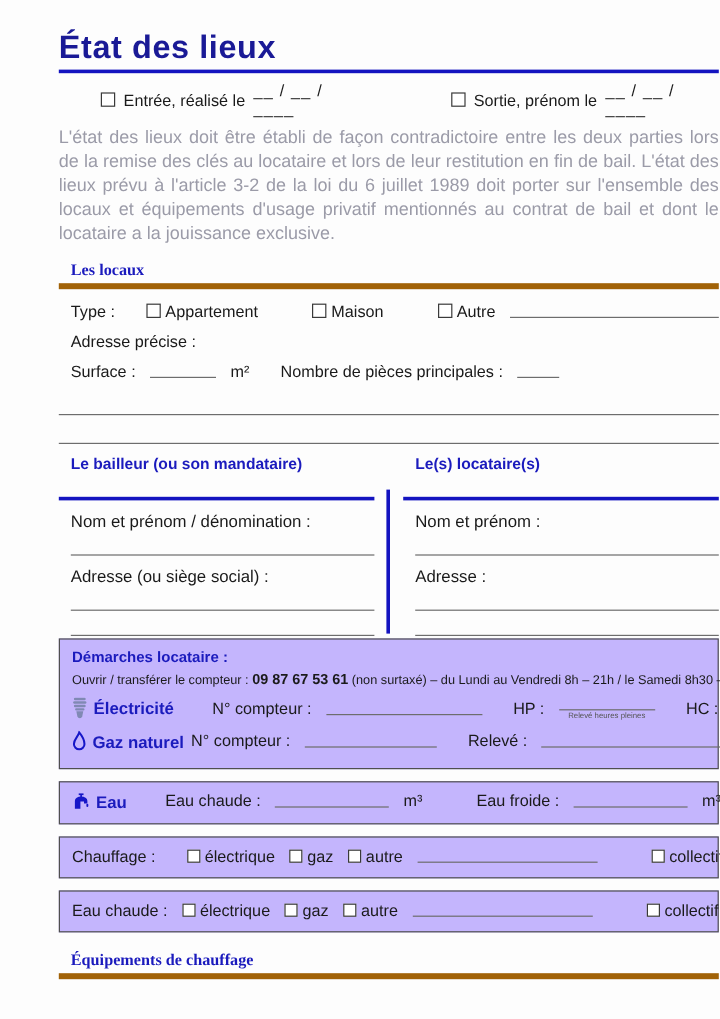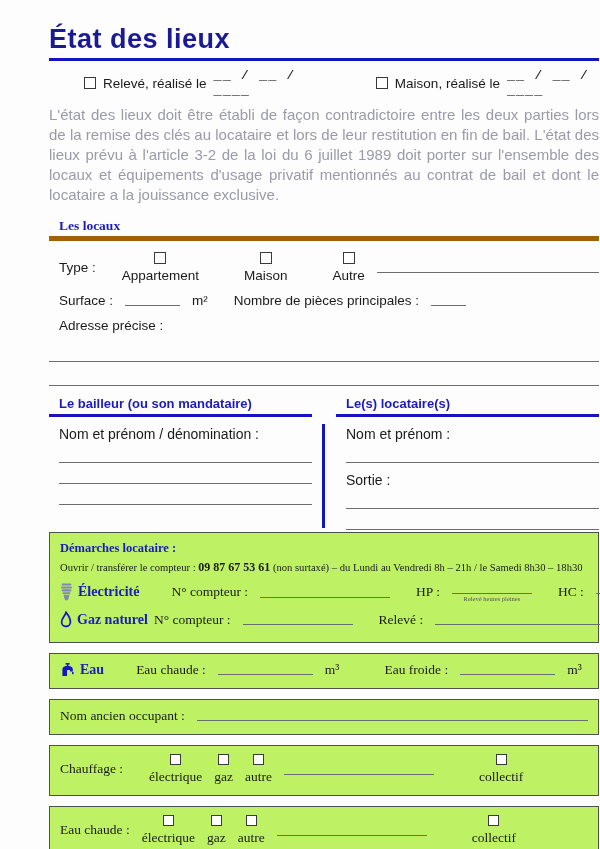--- a/index.html
+++ b/index.html
@@ -16,48 +16,48 @@
     background:#fdfdfd;
     overflow:hidden;
     margin-left:24px;
   }
   
   .title-wrap { border-bottom:3px solid #1414c0; padding-bottom:3px; margin-bottom:7px; }
   .title { font-size:27px; font-weight:bold; color:#1a1a96; letter-spacing:.5px; }
   
   .io-row { display:flex; gap:70px; padding-left:35px; margin-bottom:7px; font-size:13.5px; align-items:center; }
   .io-item { display:flex; align-items:center; gap:7px; }
-  .dateph { letter-spacing:1px;font-family:Liberation Mono, monospace; }
+  .dateph { letter-spacing:1px; }
   .cb { display:inline-block; width:12px; height:12px; border:1.4px solid #3a3a3a; background:#fff; flex:none; vertical-align:-1px; }
   .cb.sm { width:11px; height:11px; }
   
   .intro { font-size:15px; line-height:1.33; color:#9b9ba8; text-align:justify; margin-bottom:5px; }
   
   .sec { border-bottom:5px solid #a16207; padding:0 0 2px 10px; margin:6px 0 6px 0;font-family:Liberation Serif, serif; }
   .sec-t { color:#1b1bbd; font-weight:bold; font-size:13.5px; }
   
   .row { display:flex; align-items:center; font-size:13.5px; margin:5px 0; padding-left:10px; }
   .row .gap-s { width:12px; flex:none; } .row .gap-m { width:26px; flex:none; } .row .gap-l { width:45px; flex:none; }
   .fl { display:inline-block; border-bottom:1.2px solid #6d6d6d; height:11px; flex:none; }
   .fl.grow { flex:1 1 auto; }
   .w35{width:35px}.w55{width:55px}.w80{width:80px}.w95{width:95px}.w110{width:110px}.w130{width:130px}.w150{width:150px}.w170{width:170px}
   .fullline { border-bottom:1.2px solid #6d6d6d; height:1px; margin:23px 0 0 0; }
   .lbl { white-space:nowrap; }
-  .cbopt { display:flex; align-items:center; gap:4px; white-space:nowrap;flex-direction:column; }
+  .cbopt { display:flex; align-items:center; gap:4px; white-space:nowrap; }
   
   .cols { display:flex; margin-top:8px; }
   .col { width:263px; }
-  .col-head { border-bottom:3px solid #1414c0; padding:0 0 2px 10px; }
+  .col-head { border-bottom:3px solid #1414c0; padding:0 0 18px 10px; }
   .col-head .sec-t { font-size:13px; }
   .col-gap { width:24px; flex:none; position:relative; }
   .vdiv { position:absolute; left:10px; top:30px; bottom:2px; width:3px; background:#1414c0; }
   .col .crow { font-size:14px; margin:9px 0 2px 10px; }
   .col .cline { border-bottom:1.2px solid #6d6d6d; height:1px; margin:20px 0 0 10px; }
   
-  .box { border:1.5px solid #4f4f4f; background:#bef264; padding:6px 10px 8px 10px; margin:2px 0 8px 0;font-family:Liberation Serif, serif; }
+  .box { border:1.5px solid #4f4f4f; background:#c4b5fd; padding:6px 10px 8px 10px; margin:2px 0 8px 0; }
   .box .row { padding-left:0; }
   .demarches-t { color:#1b1bbd; font-weight:bold; font-size:12.5px; margin:2px 0 4px 0; }
   .demarches-l { font-size:10.6px; margin-bottom:8px; white-space:nowrap; }
   .demarches-l b { font-size:12px; }
   .meter-lbl { color:#1b1bbd; font-weight:bold; font-size:14px; margin:0 6px 0 5px; white-space:nowrap; }
   .icon { flex:none; align-self:center; display:inline-flex; }
   .capline { display:inline-flex; flex-direction:column; align-items:center; }
   .cap { font-size:6.5px; color:#555; margin-top:1px; white-space:nowrap; }
 </style>
 </head>
@@ -65,26 +65,26 @@
 
 <div class="page">
 
   <div class="title-wrap">
     <div class="title">État des lieux</div>
   </div>
 
   <div class="io-row">
     <div class="io-item">
       <span class="cb"></span>
-      <span class="lbl">Relevé, réalisé le</span>
+      <span class="lbl">Entrée, réalisé le</span>
       <span class="dateph">__ / __ / ____</span>
     </div>
     <div class="io-item">
       <span class="cb"></span>
-      <span class="lbl">Maison, réalisé le</span>
+      <span class="lbl">Sortie, prénom le</span>
       <span class="dateph">__ / __ / ____</span>
     </div>
   </div>
 
   <p class="intro">L'état des lieux doit être établi de façon contradictoire entre les deux parties lors de la remise des clés au locataire et lors de leur restitution en fin de bail. L'état des lieux prévu à l'article 3-2 de la loi du 6 juillet 1989 doit porter sur l'ensemble des locaux et équipements d'usage privatif mentionnés au contrat de bail et dont le locataire a la jouissance exclusive.</p>
 
   <div class="sec">
     <span class="sec-t">Les locaux</span>
   </div>
   <div class="row">
@@ -101,56 +101,57 @@
       </span>
     <span class="gap-l"></span>
     <span class="cbopt">
         <span class="cb"></span>
         <span>Autre</span>
       </span>
     <span class="gap-s"></span>
     <span class="fl grow"></span>
   </div>
   <div class="row">
+    <span class="lbl">Adresse précise :</span>
+  </div>
+  <div class="row">
     <span class="lbl">Surface :</span>
     <span class="gap-s"></span>
     <span class="fl w55"></span>
     <span class="gap-s"></span>
     <span>m²</span>
     <span class="gap-m"></span>
     <span class="lbl">Nombre de pièces principales :</span>
     <span class="gap-s"></span>
     <span class="fl w35"></span>
-  </div>
-  <div class="row">
-    <span class="lbl">Adresse précise :</span>
   </div>
   <div class="fullline"></div>
   <div class="fullline"></div>
 
   <div class="cols">
     <div class="col">
       <div class="col-head">
         <span class="sec-t">Le bailleur (ou son mandataire)</span>
       </div>
       <div class="crow">Nom et prénom / dénomination :</div>
       <div class="cline"></div>
+      <div class="crow">Adresse (ou siège social) :</div>
       <div class="cline"></div>
       <div class="cline"></div>
     </div>
     <div class="col-gap">
       <div class="vdiv"></div>
     </div>
     <div class="col">
       <div class="col-head">
         <span class="sec-t">Le(s) locataire(s)</span>
       </div>
       <div class="crow">Nom et prénom :</div>
       <div class="cline"></div>
-      <div class="crow">Sortie :</div>
+      <div class="crow">Adresse :</div>
       <div class="cline"></div>
       <div class="cline"></div>
     </div>
   </div>
 
   <div class="box">
     <div class="demarches-t">Démarches locataire :</div>
     <div class="demarches-l">
       <span>Ouvrir / transférer le compteur :</span>
       <b>09 87 67 53 61</b>
@@ -226,27 +227,20 @@
       <span>m³</span>
       <span class="gap-l"></span>
       <span class="lbl">Eau froide :</span>
       <span class="gap-s"></span>
       <span class="fl w95"></span>
       <span class="gap-s"></span>
       <span>m³</span>
     </div>
   </div>
 
-  <div class="box">
-    <div class="row" style="margin:2px 0">
-      <span class="lbl">Nom ancien occupant :</span>
-      <span class="gap-s"></span>
-      <span class="fl grow"></span>
-    </div>
-  </div>
 
   <div class="box">
     <div class="row" style="margin:2px 0">
       <span class="lbl">Chauffage :</span>
       <span class="gap-m"></span>
       <span class="cbopt">
           <span class="cb sm"></span>
           <span>électrique</span>
         </span>
       <span class="gap-s"></span>

